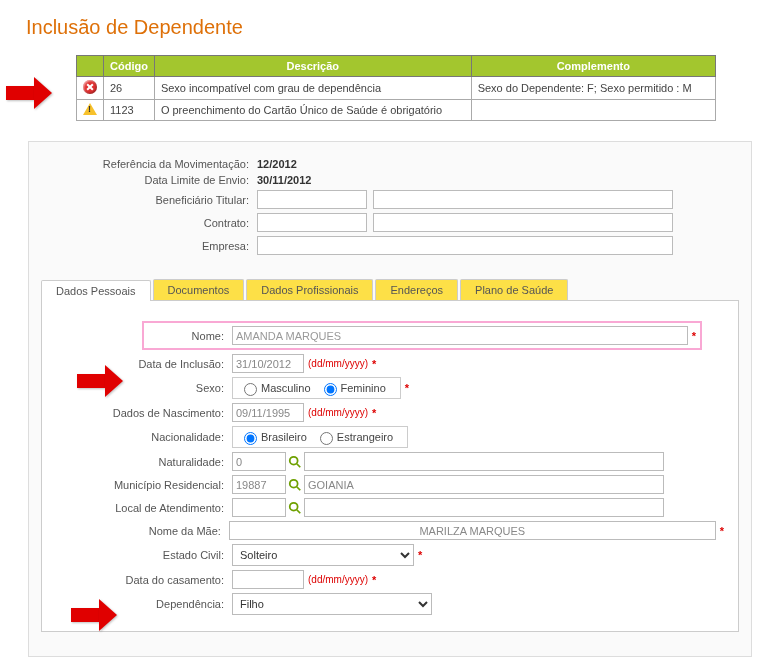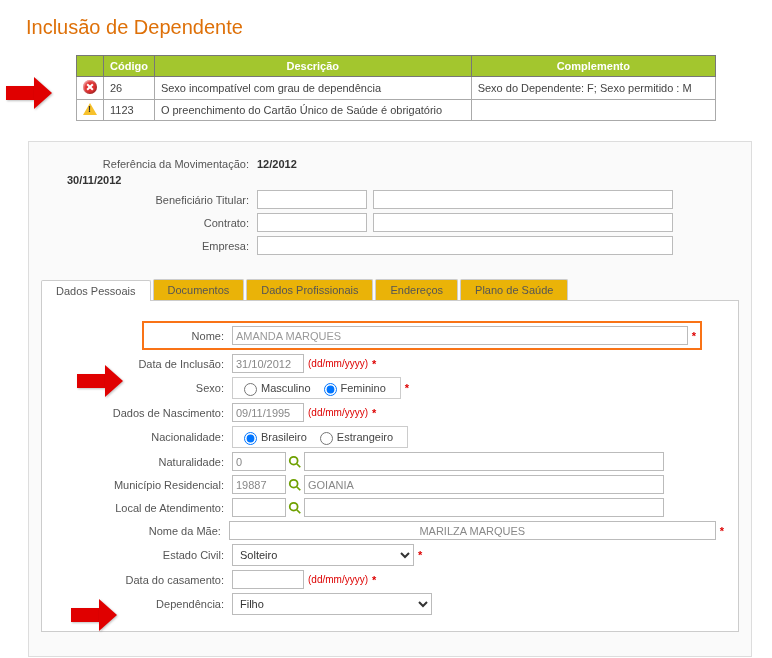--- a/index.html
+++ b/index.html
@@ -153,41 +153,41 @@
     margin-top: 24px;
     display: flex;
     gap: 0;
     border-bottom: 0;
   }
   .tabs .tab {
     padding: 4px 14px;
     font-size: 11px;
     border: 1px solid #ccc;
     border-bottom: none;
-    background: #eab308;
+    background: #fde047;
     color: #555;
     margin-right: 2px;
     border-radius: 2px 2px 0 0;
     cursor: pointer;
   }
   .tabs .tab.active {
     background: #fff;
     position: relative;
     top: 1px;
   }
   .tab-body {
     border: 1px solid #ccc;
     background: #fff;
     padding: 16px 14px 12px 14px;
   }
 
   .nome-wrap {
     display: flex;
     align-items: center;
-    border: 2px solid #f97316;
+    border: 2px solid #f9a8d4;
     padding: 3px 4px;
     width: 560px;
   }
   .nome-wrap .lbl2 {
     width: 84px;
     text-align: right;
     padding-right: 8px;
     color: #555;
   }
   .nome-wrap input {
@@ -258,20 +258,21 @@
       <div class="shaft"></div>
         <div class="head"></div>
     </div>
 
     <div class="infoblock">
       <div class="f-row">
         <span class="lbl">Referência da Movimentação:</span>
         <span class="val">12/2012</span>
       </div>
       <div class="f-row">
+        <span class="lbl">Data Limite de Envio:</span>
         <span class="val">30/11/2012</span>
       </div>
       <div class="f-row">
         <span class="lbl">Beneficiário Titular:</span>
         <input type="text" style="width: 110px;">
         <span style="width:6px"></span>
         <input type="text" style="width: 300px;">
       </div>
       <div class="f-row">
         <span class="lbl">Contrato:</span>

